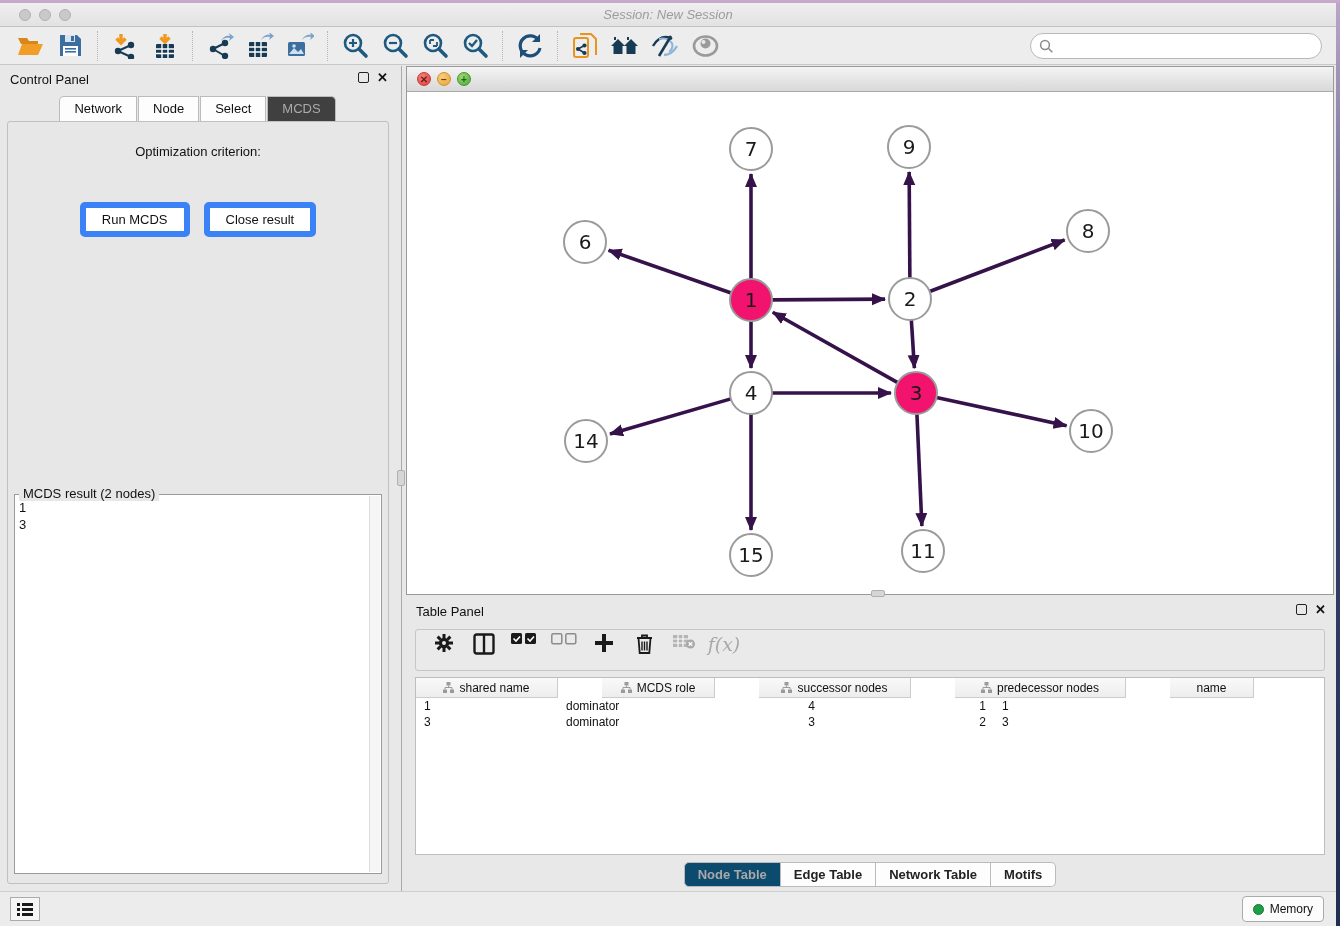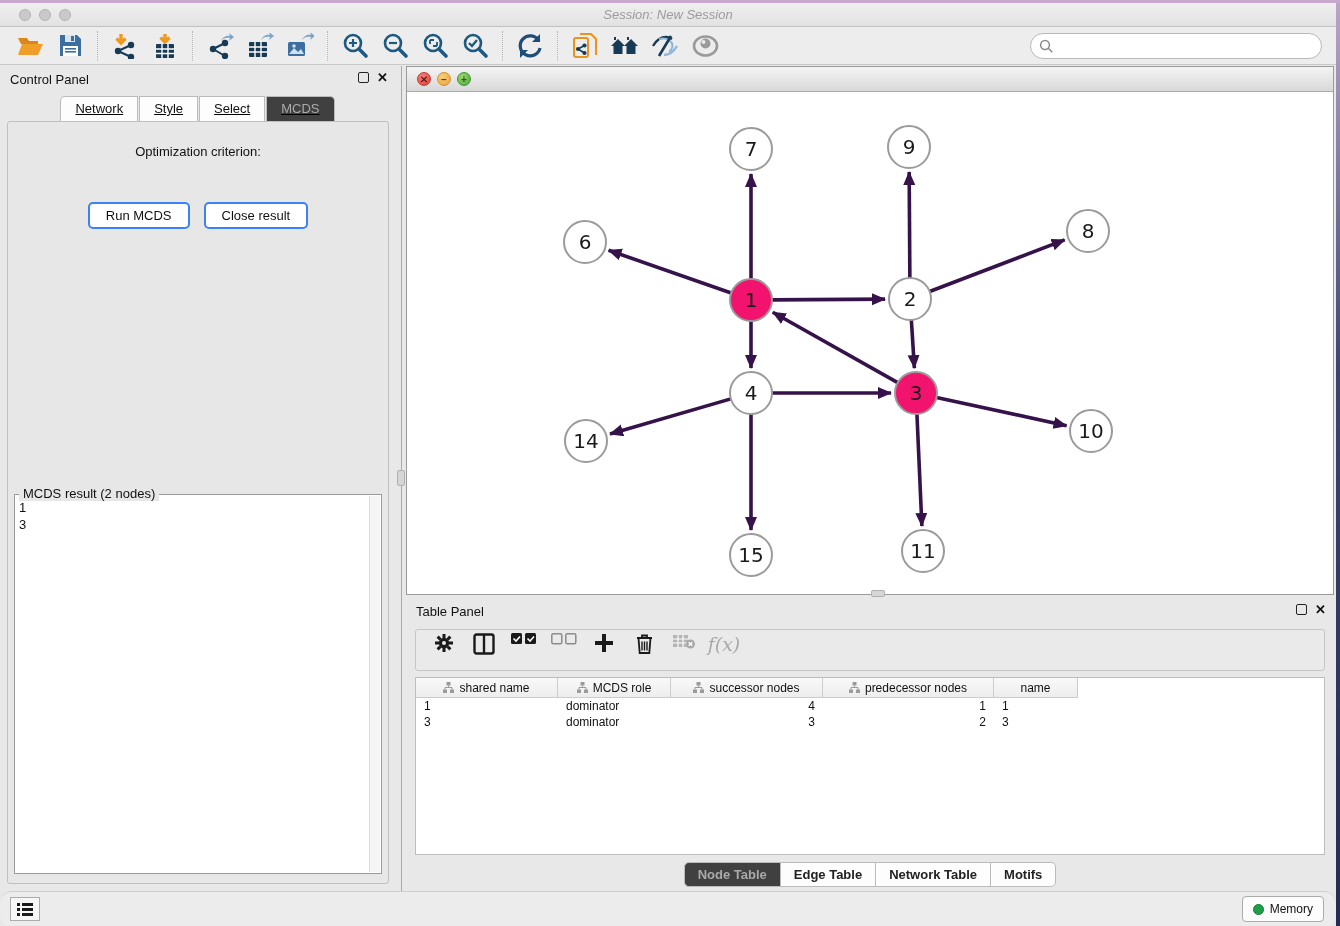--- a/index.html
+++ b/index.html
@@ -28,39 +28,39 @@
   .searchbox input { border:none; outline:none; flex:1; font-size:12px; background:transparent; }
 
   
   .control-panel { position:absolute; left:0; top:63px; width:396px; height:825px; }
   .panel-head { position:absolute; left:0; top:0; width:100%; height:26px; }
   .panel-title { position:absolute; left:10px; top:6px; font-size:13px; color:#111; }
   .panel-icons { position:absolute; right:8px; top:6px; display:flex; gap:8px; }
   .float-ic { width:11px; height:11px; border:1.5px solid #222; border-radius:2px; }
   .close-ic { font-size:13px; font-weight:bold; color:#111; line-height:11px; }
   .ctl-tabs { position:absolute; left:0; top:30px; width:100%; height:26px;
-    display:flex; justify-content:center;text-decoration:underline; }
+    display:flex; justify-content:center; }
   .tab { padding:4px 14px; font-size:13px; background:#fdfdfd; border:1px solid #bbb;
     border-bottom:none; margin-right:1px; color:#111; }
   .tab:first-child { border-top-left-radius:5px; }
   .tab:last-child { border-top-right-radius:5px; }
   .tab.active { background:#404040; color:#aaa; border-bottom:1px solid #e4e4e4; }
   .ctl-body { position:absolute; left:7px; top:55px; width:382px; height:763px;
     background:#e7e7e7; border:1px solid #c0c0c0; border-radius:3px; }
   .opt-label { position:absolute; width:100%; text-align:center; top:22px; font-size:13px; color:#111; }
   .dropdown { position:absolute; left:38px; top:44px; width:310px; height:23px; background:#fff;
     border:1px solid #ababab; border-radius:4px; display:flex; align-items:center;
     padding:0 22px 0 10px; font-size:13px; color:#111; }
   .spinner { position:absolute; right:7px; top:4px; display:flex; flex-direction:column; gap:2px; }
   .spin-up { width:0;height:0;border-left:4px solid transparent;border-right:4px solid transparent;
     border-bottom:5px solid #444; }
   .spin-dn { width:0;height:0;border-left:4px solid transparent;border-right:4px solid transparent;
     border-top:5px solid #444; }
   .btn-row { position:absolute; left:0; top:80px; width:100%; display:flex; justify-content:center; gap:14px; }
-  .push-btn { background:#fff; border:2px solid #3b82f6; border-radius:5px; padding:4px 16px;
+  .push-btn { background:#fff; border:6px solid #3b82f6; border-radius:5px; padding:4px 16px;
     font-size:13px; color:#111; }
   .result-box { position:absolute; left:6px; top:372px; width:368px; height:380px;
     border:1px solid #9a9a9a; background:#fff; }
   .result-legend { position:absolute; left:4px; top:-9px; background:#e7e7e7; padding:0 4px;
     font-size:13px; color:#111; }
   .result-text { position:absolute; left:4px; top:4px; right:14px; bottom:4px;
     font-size:13px; color:#111; white-space:pre-line; line-height:17px; }
   .result-scroll { position:absolute; right:1px; top:1px; width:11px; bottom:1px;
     background:#f5f5f5; border-left:1px solid #ddd; }
 
@@ -88,36 +88,36 @@
   .net-canvas { position:absolute; left:0; top:25px; width:926px; height:502px; background:#fff; }
 
   
   .table-panel { position:absolute; left:406px; top:595px; width:928px; height:293px; }
   .tp-toolbar { position:absolute; left:9px; top:31px; width:910px; height:42px; background:#eaeaea;
     border:1px solid #c6c6c6; border-radius:3px; display:flex; align-items:center; padding-left:10px; gap:4px; }
   .tp-btn { width:36px; height:34px; display:flex; align-items:flex-start; justify-content:center; }
   .fx { font-family:"DejaVu Serif", serif; font-style:italic; font-size:19px; color:#a8a8a8; }
   .tbl-wrap { position:absolute; left:9px; top:79px; width:910px; height:178px; background:#fff;
     border:1px solid #bdbdbd; overflow:hidden; }
-  .tbl-header { display:flex; height:20px; }
+  .tbl-header { display:flex; height:20px;gap:44px; }
   .th { display:flex; align-items:center; justify-content:center; gap:5px;
     background:linear-gradient(#f9f9f9,#ededed); border-right:1px solid #ccc;
     border-bottom:1px solid #ccc; font-size:12px; color:#111; }
   .tbl-row { display:flex; height:16px; }
   .td { font-size:12px; color:#111; padding:1px 8px 0 8px; overflow:hidden; white-space:nowrap; }
   .tp-tabs { position:absolute; left:0; bottom:4px; width:100%; display:flex; justify-content:center; }
   .tp-tab { padding:4px 13px; font-size:13px; font-weight:bold; background:#fdfdfd;
     border:1px solid #bbb; border-left:none; color:#222; }
   .tp-tab:first-child { border-left:1px solid #bbb; border-radius:5px 0 0 5px; }
   .tp-tab:last-child { border-radius:0 5px 5px 0; }
-  .tp-tab.active { background:#404040; color:#a9a9a9; }
+  .tp-tab.active { background:#0c4a6e; color:#a9a9a9; }
 
   
   .statusbar { position:absolute; left:0; bottom:0; width:100%; height:35px; background:#ececec;
-    border-top:1px solid #cfcfcf;border-radius:12px; }
+    border-top:1px solid #cfcfcf; }
   .list-btn { position:absolute; left:10px; top:5px; width:30px; height:24px; background:#f6f6f6;
     border:1px solid #ababab; display:flex; align-items:center; justify-content:center; }
   .mem-btn { position:absolute; right:12px; top:4px; height:26px; background:#fcfcfc;
     border:1px solid #ababab; border-radius:4px; display:flex; align-items:center;
     gap:6px; padding:0 10px; font-size:12px; color:#111; }
   .mem-dot { width:11px; height:11px; border-radius:50%; background:#1e9e47; border:1px solid #157a36; }
 </style>
 </head>
 <body>
 
@@ -299,21 +299,21 @@
   <div class="control-panel">
     <div class="panel-head">
       <span class="panel-title">Control Panel</span>
       <span class="panel-icons">
         <span class="float-ic"></span>
         <span class="close-ic">✕</span>
       </span>
     </div>
     <div class="ctl-tabs" id="ctl-tabs">
         <div class="tab">Network</div>
-        <div class="tab">Style</div>
+        <div class="tab">Node</div>
         <div class="tab">Select</div>
         <div class="tab active">MCDS</div>
       </div>
     <div class="ctl-body">
       <div class="opt-label">Optimization criterion:</div>
       <div class="btn-row">
         <button class="push-btn">Run MCDS</button>
         <button class="push-btn">Close result</button>
       </div>
       <div class="result-box">

